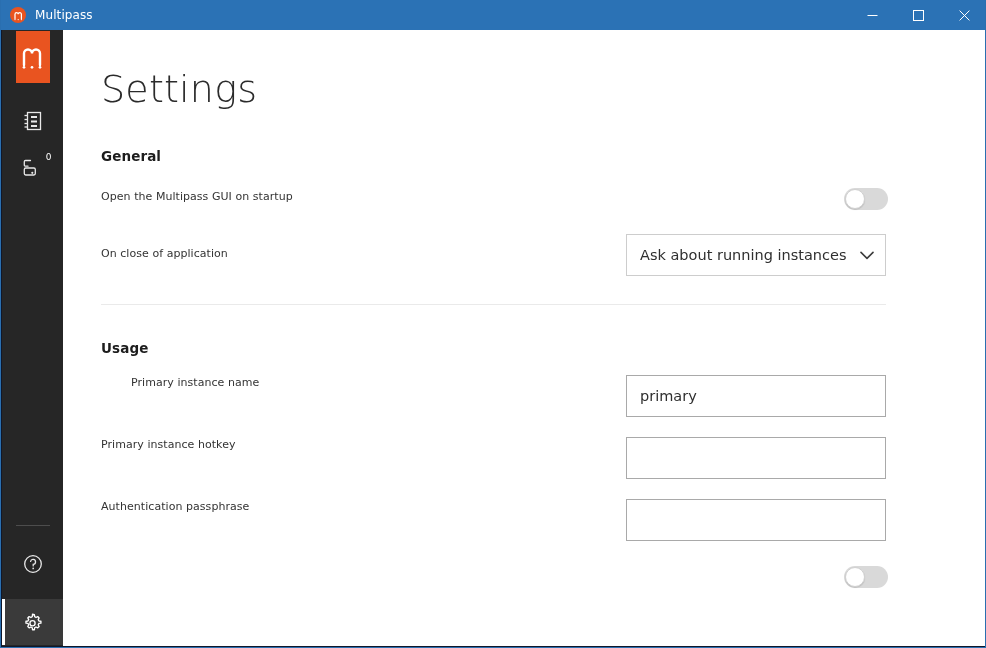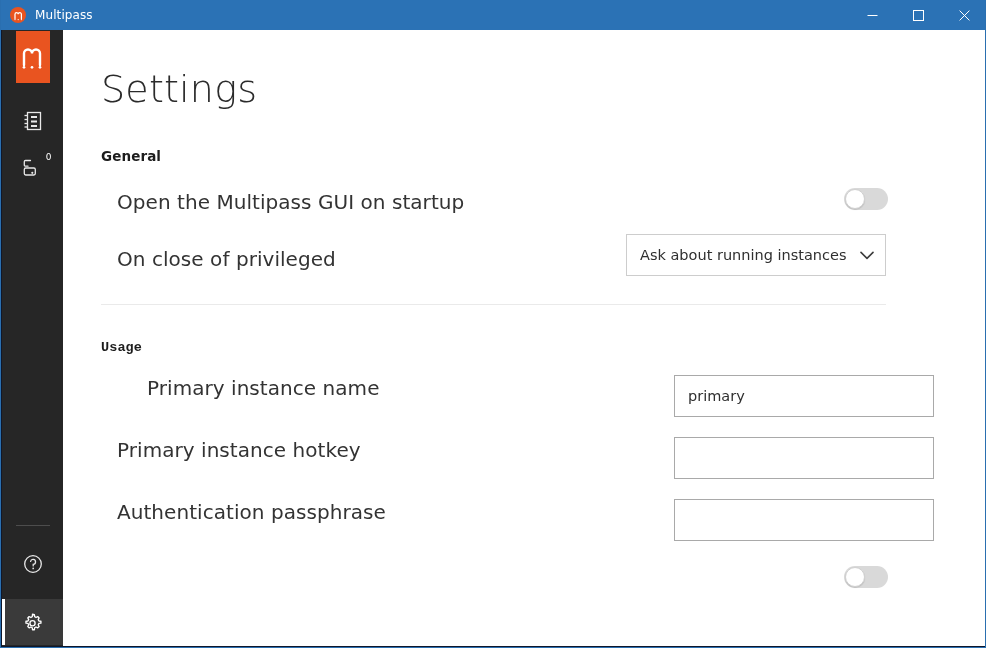--- a/index.html
+++ b/index.html
@@ -168,26 +168,26 @@
   .section-header {
     position: absolute;
     left: 38px;
     font-size: 13.5px;
     font-weight: bold;
     color: #1d1d1d;
     letter-spacing: 0.1px;
     font-family: "DejaVu Sans", "Liberation Sans", sans-serif;
   }
   #section-general { top: 118px; }
-  #section-usage   { top: 310px; font-family: Liberation Mono, monospace; }
+  #section-usage   { top: 310px; }
 
   .row-label {
     position: absolute;
-    left: 54px;
-    font-size: 20px;
+    left: 38px;
+    font-size: 11px;
     color: #333333;
     font-weight: 400;
     letter-spacing: 0.05px;
     font-family: "DejaVu Sans", "Liberation Sans", sans-serif;
     white-space: nowrap;
   }
   #label-startup     { top: 160px; }
   #label-onclose     { top: 217px; }
   #label-primaryname { top: 346px; margin-left: 30px; }
   #label-hotkey      { top: 408px; }
@@ -246,21 +246,20 @@
     width: 260px;
     height: 42px;
     border: 1px solid #a9a9a9;
     background: #ffffff;
     font-size: 14.5px;
     color: #2f2f2f;
     padding: 0 13px;
     outline: none;
     font-family: "DejaVu Sans", "Liberation Sans", sans-serif;
     border-radius: 0;
-    margin-left: 48px;
   }
   .text-input::placeholder { color: #9a9a9a; }
   #input-primary-name { top: 345px; }
   #input-hotkey       { top: 407px; }
   #input-passphrase   { top: 469px; }
 
   #section-divider {
     position: absolute;
     left: 38px;
     top: 274px;
@@ -374,21 +373,21 @@
 
     <div id="page-title">Settings</div>
 
     <div class="section-header" id="section-general">General</div>
 
     <div class="row-label" id="label-startup">Open the Multipass GUI on startup</div>
     <div class="toggle" id="toggle-startup">
       <span class="knob"></span>
     </div>
 
-    <div class="row-label" id="label-onclose">On close of privileged</div>
+    <div class="row-label" id="label-onclose">On close of application</div>
     <div id="select-onclose">
       <span id="select-onclose-value">Ask about running instances</span>
       <svg width="14" height="9" viewBox="0 0 14 9">
         <polyline points="1,1.4 7,7.4 13,1.4" fill="none" stroke="#3c3c3c" stroke-width="1.6" stroke-linecap="round" stroke-linejoin="round"></polyline>
       </svg>
     </div>
 
     <div id="section-divider"></div>
 
     <div class="section-header" id="section-usage">Usage</div>

